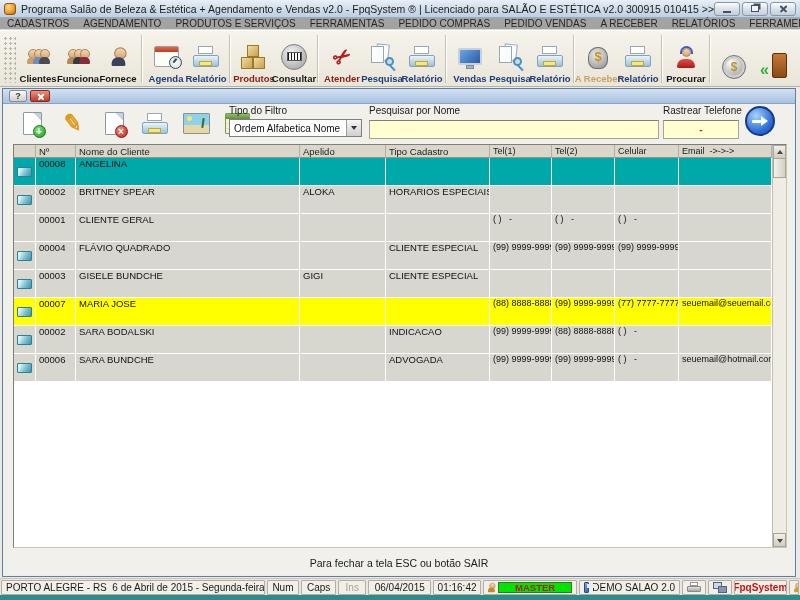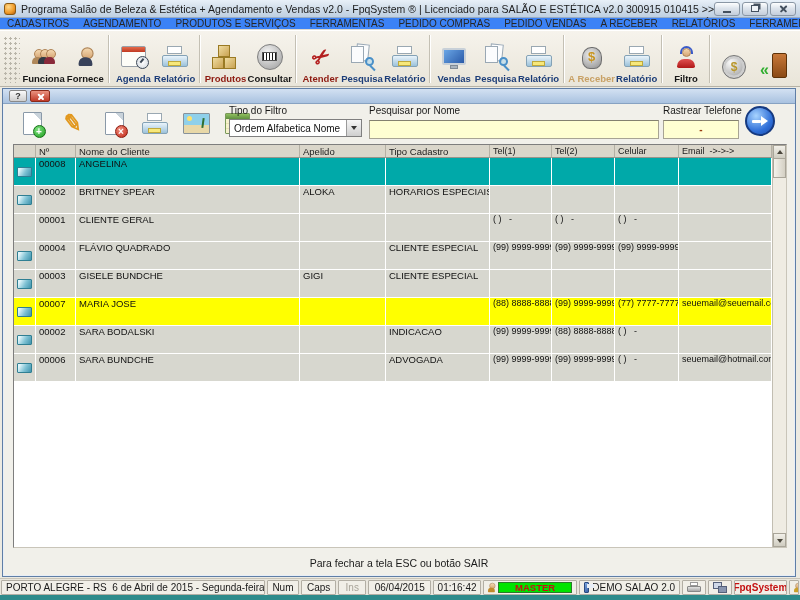--- a/index.html
+++ b/index.html
@@ -15,21 +15,21 @@
   .wbtns{display:flex;gap:2px}
   .wbtn{width:26px;height:14px;border:1px solid #8a97a5;border-radius:3px;display:flex;align-items:center;
     justify-content:center;background:linear-gradient(#fdfeff,#dde4ec 45%,#c4cedb);cursor:default}
   .glyph-min{width:8px;height:2px;background:#44505e;margin-top:6px}
   .glyph-restore{width:8px;height:7px;border:1px solid #44505e;background:#eef2f6;box-shadow:2px -2px 0 -0.5px #44505e}
   .glyph-x{position:relative;width:9px;height:9px;display:block}
   .glyph-x b{position:absolute;left:0;top:4px;width:9px;height:1.6px;background:#44505e;border-radius:1px}
   .glyph-x b:first-child{transform:rotate(45deg)}
   .glyph-x b:last-child{transform:rotate(-45deg)}
   
-  #menubar{position:absolute;top:18px;left:0;width:800px;height:12px;background:#3b82f6;
+  #menubar{position:absolute;top:18px;left:0;width:800px;height:12px;background:#a3a3a3;
     border-bottom:1px solid #dcd9d0;display:flex;align-items:center;font-size:10px;color:#262626}
   #menubar span{padding:0 7px;white-space:nowrap}
   
   #toolbar{position:absolute;top:30px;left:0;width:800px;height:57px;display:flex;align-items:center;
     background:linear-gradient(#f6f3ec,#e9e5d9);border-top:1px solid #fff;border-bottom:1px solid #b6b2a6;padding-left:2px}
   .grip{width:20px;height:48px;background-image:radial-gradient(#b9b5a9 1px,transparent 1.2px);
     background-size:5px 5px;background-position:1px 1px;margin-right:2px}
   .tsep{width:2px;height:48px;border-left:1px solid #c4c0b4;border-right:1px solid #fff;margin:0 3px}
   .tbtn{display:flex;flex-direction:column;align-items:center;justify-content:flex-end;min-width:40px;
     height:52px;padding:1px 3px;cursor:default}
@@ -225,20 +225,28 @@
   <span>RELATÓRIOS</span>
   <span>FERRAMENTAS</span>
 
 </div>
 
 <div id="toolbar">
   <span class="grip"></span>
 
   <div class="tbtn">
     <span class="ticon pp">
+      <i class="person" style="--sh:#caa06a"></i>
+        <i class="person" style="--sh:#6f8cc0"></i>
+        <i class="person" style="--sh:#4a4a52"></i>
+    </span>
+    <span class="tlabel c-black">Clientes</span>
+  </div>
+  <div class="tbtn">
+    <span class="ticon pp">
       <i class="person" style="--sh:#b0885a"></i>
         <i class="person" style="--sh:#333a44"></i>
         <i class="person" style="--sh:#8a2a3a"></i>
     </span>
     <span class="tlabel c-black">Funciona</span>
   </div>
   <div class="tbtn">
     <span class="ticon">
         <i class="person big" style="--sh:#39425a"></i>
       </span>
@@ -376,21 +384,21 @@
   <span class="tsep"></span>
 
   <div class="tbtn">
     <span class="ticon">
       <span class="sup">
           <i class="hd"></i>
           <i class="bd"></i>
           <i class="hs"></i>
         </span>
     </span>
-    <span class="tlabel c-black">Filtro</span>
+    <span class="tlabel c-black">Procurar</span>
   </div>
 
   <span class="tsep"></span>
 
   <div class="tbtn">
     <span class="ticon">
         <span class="coin">$</span>
       </span>
     <span class="tlabel"></span>
   </div>

